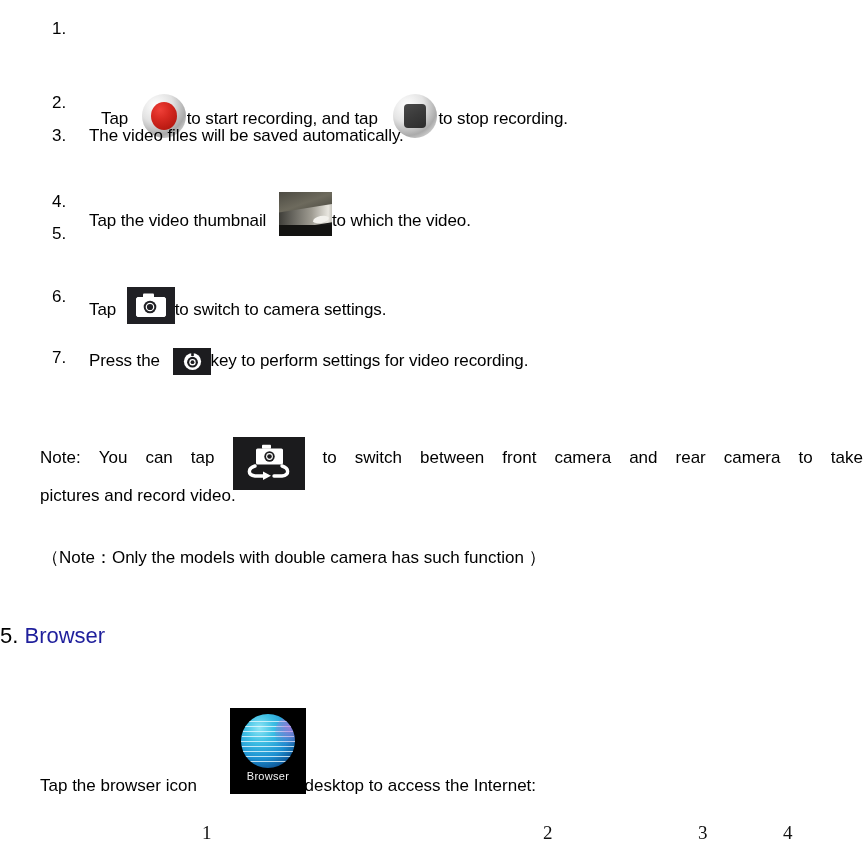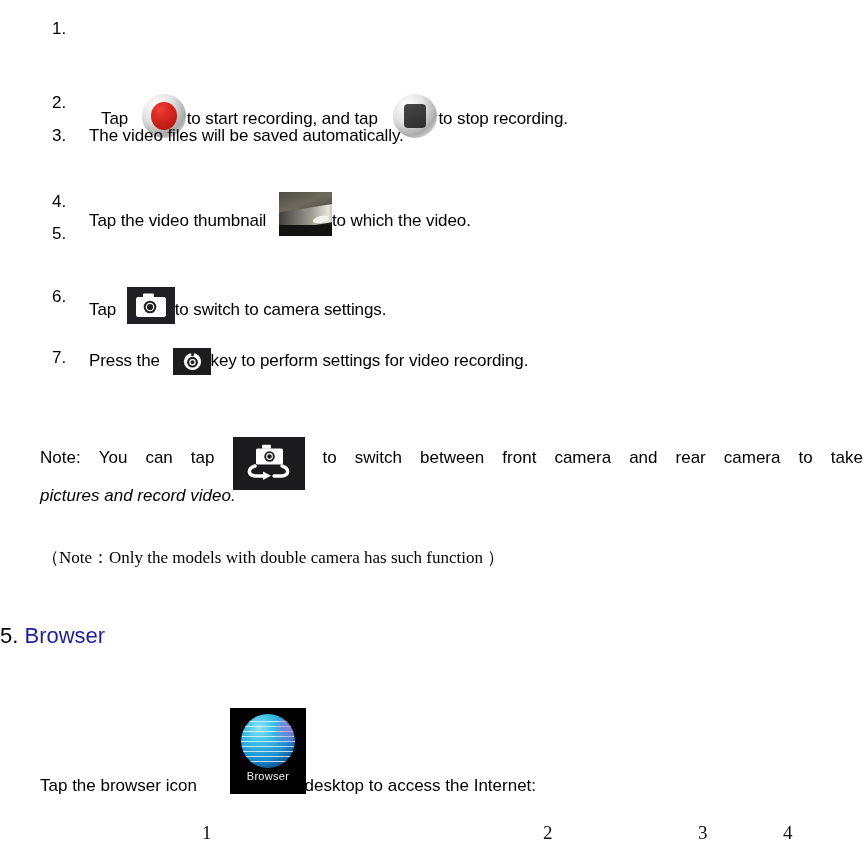--- a/index.html
+++ b/index.html
@@ -208,30 +208,28 @@
   }
   .note-line1 {
     display: flex;
     width: 823px;
     justify-content: space-between;
     align-items: flex-end;
     white-space: nowrap;
   }
   .note-line2 {
     white-space: nowrap;
-    font-style: italic;
   }
 
   .paren-note {
     position: absolute;
     left: 42px;
     top: 546px;
     font-size: 17px;
     white-space: nowrap;
-    font-family: Liberation Serif, serif;
   }
 
   .heading {
     position: absolute;
     left: 0px;
     top: 623px;
     font-size: 22px;
     font-weight: normal;
     white-space: nowrap;
   }

